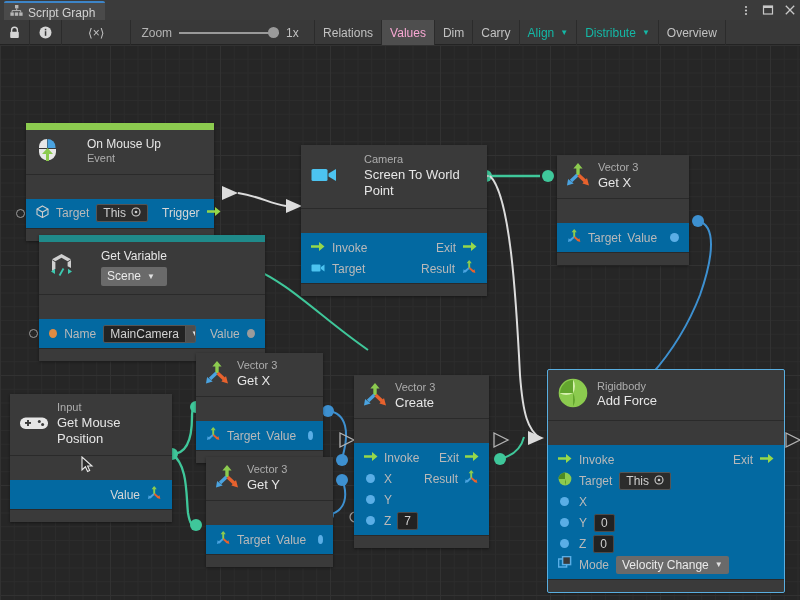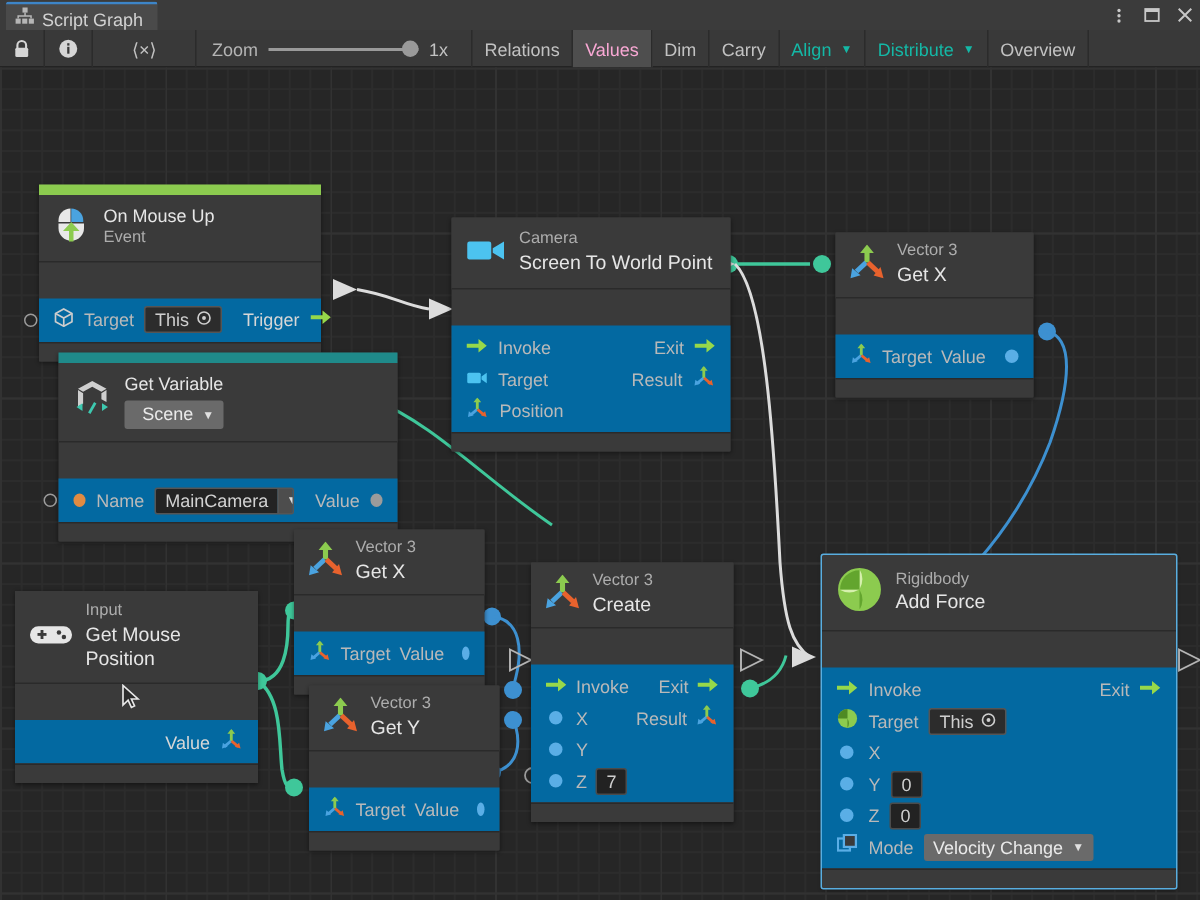--- a/index.html
+++ b/index.html
@@ -69,21 +69,21 @@
   
   .node{
     position:absolute;
     background:#3a3a3a;
     border-radius:1px;
     box-shadow:0 1px 3px rgba(0,0,0,.45);
   }
   .node.sel{ outline:1px solid #59aee0; outline-offset:0;}
   .node .accent{ height:7px; width:100%; }
   .node .head{
-    display:flex; align-items:center; gap:9px;
+    display:flex; align-items:center; gap:27px;
     padding:7px 12px 8px 10px; background:#3a3a3a;
     border-bottom:1px solid #2a2a2a;
   }
   .node .head .txt{ display:flex; flex-direction:column; line-height:1.25;}
   .node .head .sub{ font-size:11px; color:#adadad;}
   .node .head .ttl{ font-size:13px; color:#e6e6e6;}
   .node .head .ttl.small{ font-size:12px;}
   .node .body{ background:#0369a1; padding:4px 0 4px 0;margin-top:24px;}
   .node .foot{ height:13px; background:#3a3a3a; border-top:1px solid #2a2a2a;}
   .row{
@@ -100,21 +100,21 @@
   }
   .field{
     display:inline-flex; align-items:center;
     background:#222; border:1px solid #4b4b4b;
     padding:1px 6px; border-radius:2px; color:#cfcfcf; font-size:12px;
     min-width:18px; justify-content:center;
   }
   .dropdown{
     display:inline-flex; align-items:center; gap:6px;
     background:#6a6a6a; padding:2px 6px; border-radius:2px;
-    color:#eaeaea; font-size:12px;justify-content:flex-end;
+    color:#eaeaea; font-size:12px;
   }
   .dropdown .caret{ font-size:8px; color:#e0e0e0;}
   .namefield{
     display:inline-flex; align-items:stretch; border:1px solid #555; border-radius:2px; overflow:hidden;
   }
   .namefield .v{ background:#232323; color:#d2d2d2; padding:1px 6px; font-size:12px;}
   .namefield .btn{ background:#4d4d4d; padding:1px 5px; display:flex; align-items:center; color:#e0e0e0; font-size:8px; border-left:1px solid #555;}
 
   
   .port{ position:absolute; border-radius:50%; }
@@ -400,33 +400,20 @@
             <svg width="15" height="14" viewBox="0 0 15 14">
                 <path d="M7.2 1 v7" stroke="#8ccb4f" stroke-width="1.9"></path>
                 <path d="M7.2 0 l2.6 3.2 h-5.2z" fill="#8ccb4f"></path>
                 <path d="M7 8 L2.6 11.8" stroke="#4aa3e0" stroke-width="1.9"></path>
                 <path d="M1 13 l0.6-3.8 3.2 2.6z" fill="#4aa3e0"></path>
                 <path d="M7.4 8 L11.8 11.8" stroke="#e8622d" stroke-width="1.9"></path>
                 <path d="M13.4 13 l-3.8-1.2 2.8-2.6z" fill="#e8622d"></path>
               </svg>
           </span>
         </div>
-        <div class="row">
-          <span class="icn">
-            <svg width="15" height="14" viewBox="0 0 15 14">
-                <path d="M7.2 1 v7" stroke="#8ccb4f" stroke-width="1.9"></path>
-                <path d="M7.2 0 l2.6 3.2 h-5.2z" fill="#8ccb4f"></path>
-                <path d="M7 8 L2.6 11.8" stroke="#4aa3e0" stroke-width="1.9"></path>
-                <path d="M1 13 l0.6-3.8 3.2 2.6z" fill="#4aa3e0"></path>
-                <path d="M7.4 8 L11.8 11.8" stroke="#e8622d" stroke-width="1.9"></path>
-                <path d="M13.4 13 l-3.8-1.2 2.8-2.6z" fill="#e8622d"></path>
-              </svg>
-          </span>
-          <span class="lab">Position</span>
-        </div>
       </div>
       <div class="foot"></div>
     </div>
 
     <div class="node" style="left:557px; top:110px; width:132px;">
       <div class="head" style="padding:6px 10px 7px 8px; gap:7px">
         <span class="icn">
           <svg width="26" height="24" viewBox="0 0 26 24">
               <path d="M13 3 v9" stroke="#8ccb4f" stroke-width="3.4"></path>
               <path d="M13 0 l4.6 5.6 h-9.2z" fill="#8ccb4f"></path>

